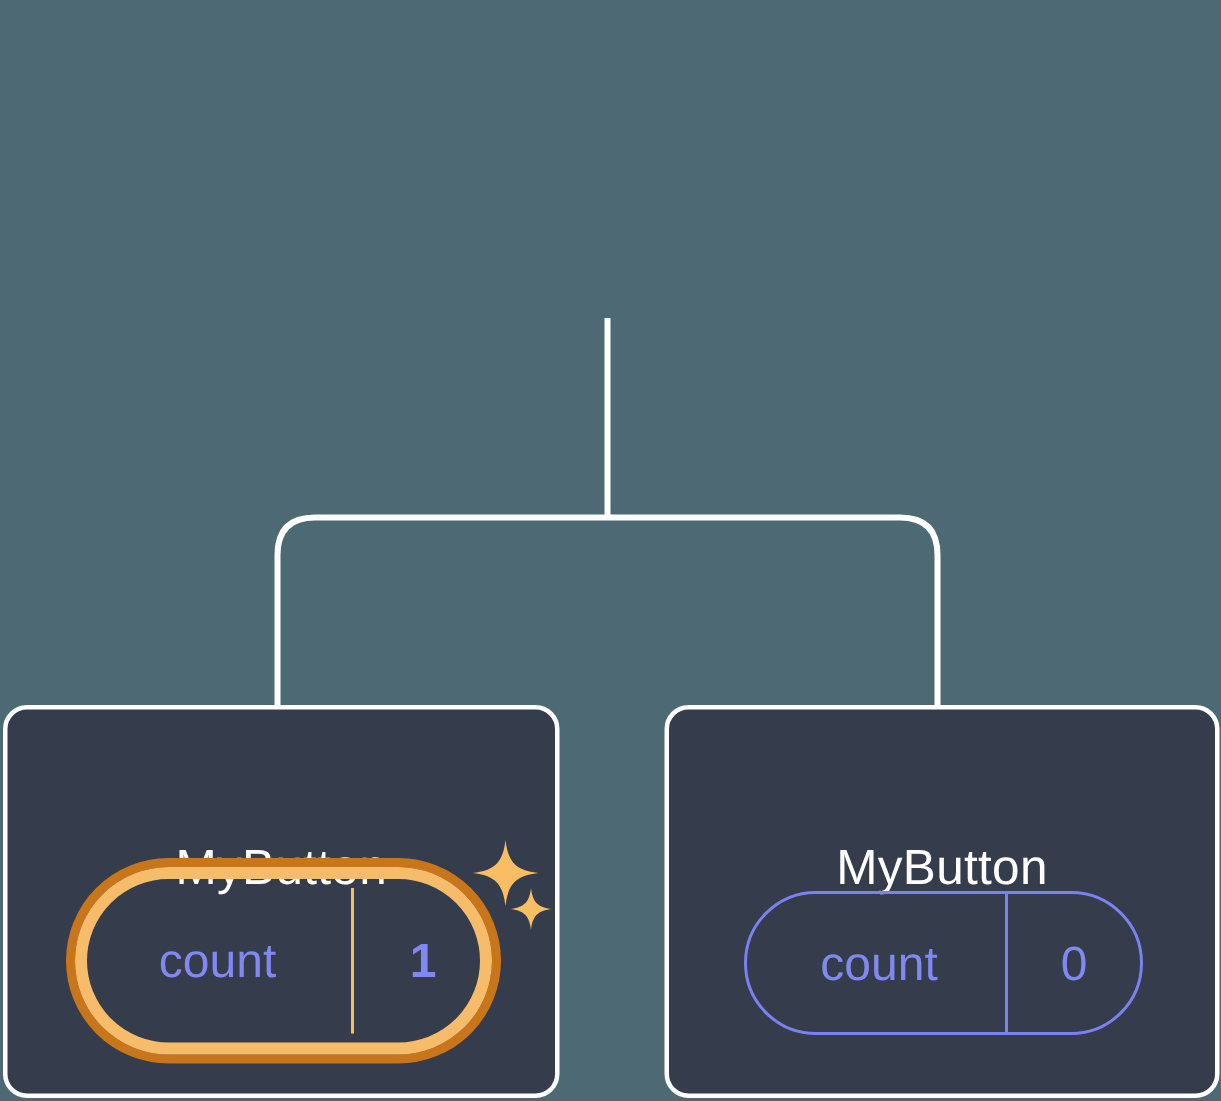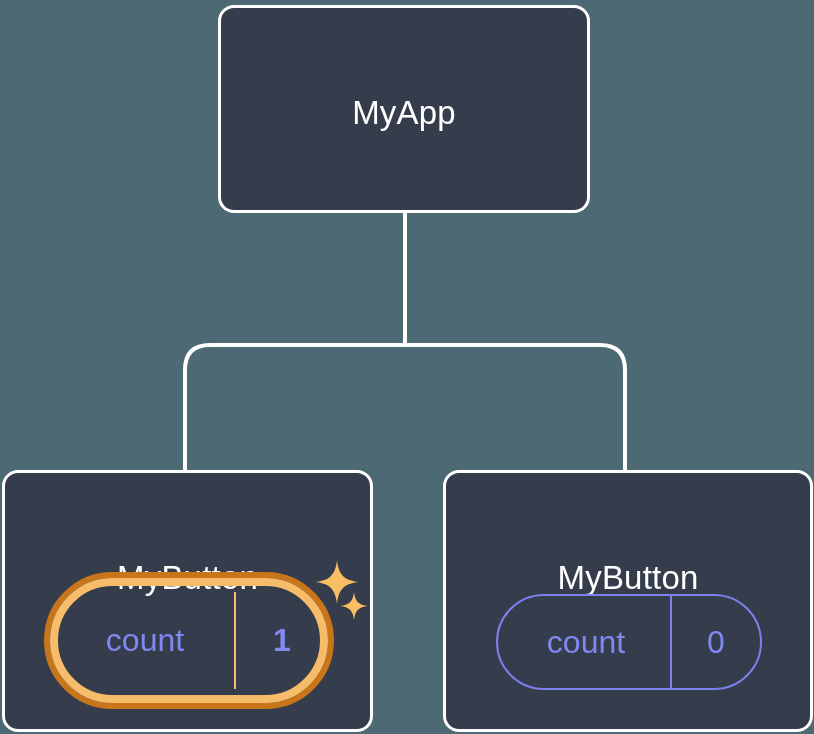--- a/index.html
+++ b/index.html
@@ -169,23 +169,20 @@
 </head>
 <body>
 
 <div id="canvas">
 
   <svg id="connectors" viewBox="0 0 814 734" width="814" height="734" aria-hidden="true">
     <path d="M 405 212 L 405 345" fill="none" stroke="#ffffff" stroke-width="4"></path>
     <path d="M 185 470 L 185 370 Q 185 345 210 345 L 600 345 Q 625 345 625 370 L 625 470" fill="none" stroke="#ffffff" stroke-width="4" stroke-linecap="butt"></path>
   </svg>
 
-  <div class="node node-root">
-    <div class="node-title">MyApp</div>
-  </div>
 
   <div class="node node-child-left">
     <div class="node-title">MyButton</div>
   </div>
 
   <div class="pill pill-highlight pill-left">
     <div class="pill-inner-ring"></div>
     <div class="pill-key">count</div>
     <div class="pill-divider"></div>
     <div class="pill-val">1</div>

